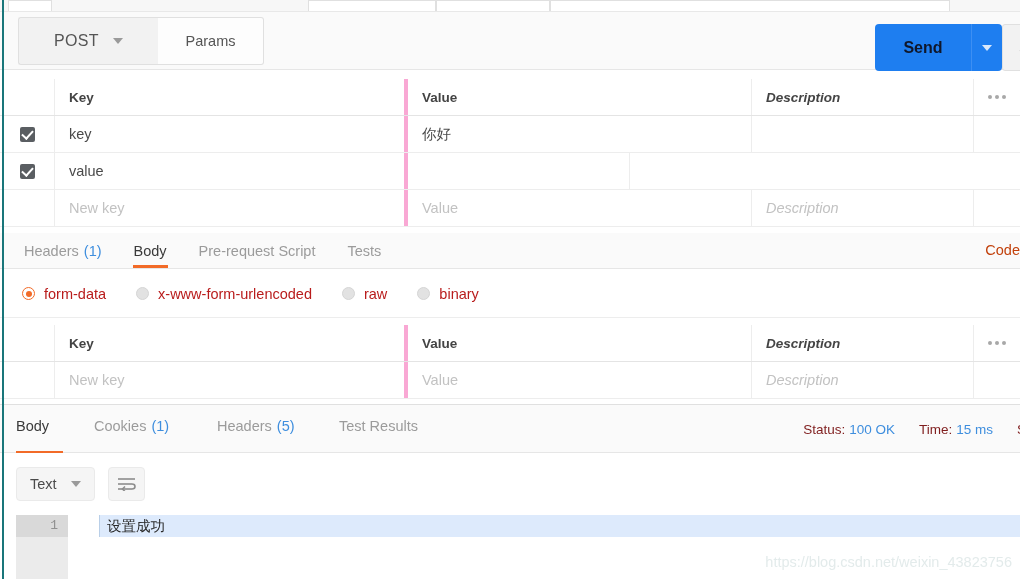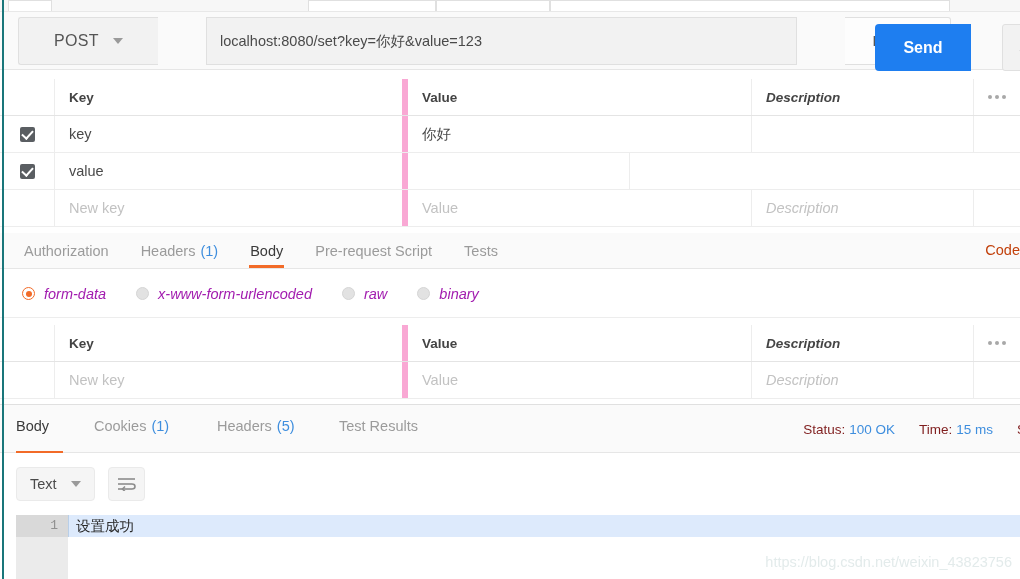--- a/index.html
+++ b/index.html
@@ -27,21 +27,21 @@
     border: 1px solid #e0e0e0; border-bottom: none; background: #fff;
   }
 
   
   .request-bar {
     position: absolute; left: 0; top: 12px; width: 1020px; height: 58px;
     background: #fafafa; border-bottom: 1px solid #e6e6e6;
   }
   .req-inner {
     position: absolute; left: 18px; top: 5px; height: 48px;
-    display: flex; align-items: stretch; gap: 48px;
+    display: flex; align-items: stretch;
   }
   .method-box {
     width: 140px; background: #f2f2f2; border: 1px solid #e0e0e0;
     border-right: none; border-radius: 3px 0 0 3px;
     display: flex; align-items: center; justify-content: center; gap: 14px;
     cursor: pointer;
   }
   .method-label { font-size: 16px; color: #555; letter-spacing: .3px; }
   .caret {
     width: 0; height: 0; border-left: 5px solid transparent;
@@ -56,21 +56,21 @@
     width: 106px; background: #fdfdfd; border: 1px solid #e0e0e0;
     border-left: none; border-radius: 0 3px 3px 0;
     display: flex; align-items: center; justify-content: center;
     font-size: 14.5px; color: #555; cursor: pointer;
   }
   .send-wrap {
     margin-left: 18px; display: flex; align-items: stretch;
     border-radius: 4px; overflow: hidden;
   }
   .send-btn {
-    width: 96px; background: #1e7ef0; color: #ffffff;
+    width: 96px; background: #1e7ef0; color: #0f172a;
     display: flex; align-items: center; justify-content: center;
     font-size: 16px; font-weight: bold; cursor: pointer;
   }
   .send-caret-btn {
     width: 31px; background: #1e7ef0;
     border-left: 1px solid #3d8ff3;
     display: flex; align-items: center; justify-content: center; cursor: pointer;
   }
   .caret-white {
     width: 0; height: 0; border-left: 5px solid transparent;
@@ -84,21 +84,21 @@
   }
 
   
   .kv-table { position: absolute; left: 0; width: 1020px; background: #fff; }
   .kv-row { display: flex; height: 37px; border-bottom: 1px solid #ededed; }
   .kv-row.header { background: #fff; border-bottom: 1px solid #e4e4e4; }
   .kv-chk {
     width: 55px; border-right: 1px solid #ededed;
     display: flex; align-items: center; justify-content: center; flex: none;
   }
-  .kv-key   { width: 353px; border-right: 6px solid #f9a8d4; flex: none;
+  .kv-key   { width: 353px; border-right: 4px solid #f9a8d4; flex: none;
               display: flex; align-items: center; padding-left: 14px; }
   .kv-val   { width: 344px; border-right: 1px solid #ededed; flex: none;
               display: flex; align-items: center; padding-left: 14px; }
   .kv-desc  { width: 222px; border-right: 1px solid #ededed; flex: none;
               display: flex; align-items: center; padding-left: 14px; font-style: italic; }
   .kv-more  { flex: 1; display: flex; align-items: center; justify-content: center; }
   .kv-row.header .kv-key, .kv-row.header .kv-val, .kv-row.header .kv-desc {
     font-size: 13.5px; font-weight: bold; color: #444;
   }
   .kv-row .cell-text { font-size: 14.5px; color: #4a4a4a; }
@@ -146,21 +146,21 @@
   .radio-item { display: flex; align-items: center; gap: 9px; cursor: pointer; }
   .radio {
     width: 13px; height: 13px; border-radius: 50%;
     background: #e2e2e2; border: 1px solid #d5d5d5; flex: none; position: relative;
   }
   .radio.sel { background: #fff; border: 1px solid #f26b28; }
   .radio.sel::after {
     content: ""; position: absolute; left: 2.5px; top: 2.5px;
     width: 6px; height: 6px; border-radius: 50%; background: #f26b28;
   }
-  .radio-label { font-size: 14.5px; color: #a21caf; font-style: italic; }
+  .radio-label { font-size: 14.5px; color: #b91c1c; }
 
   
   .resp-tabs {
     position: absolute; left: 0; top: 404px; width: 1020px; height: 49px;
     background: #fafafa; border-top: 1px solid #e0e0e0;
     border-bottom: 1px solid #e6e6e6;
   }
   .resp-tab {
     position: absolute; top: 13px; height: 36px;
     display: flex; align-items: flex-start; font-size: 14.5px;
@@ -209,21 +209,21 @@
   }
   .gutter {
     width: 52px; background: #ebebeb; flex: none;
     font-family: "Liberation Mono", "DejaVu Sans Mono", monospace;
     font-size: 13px; color: #909090;
   }
   .gutter .ln {
     height: 22px; line-height: 22px; text-align: right;
     padding-right: 10px; background: #d9d9d9;
   }
-  .code-area { flex: 1; position: relative; }
+  .code-area { flex: 1; position: relative; padding-left: 31px; }
   .code-line {
     height: 22px; line-height: 22px; background: #ddeafc;
     padding-left: 7px; font-size: 14.5px; color: #2a2a2a;
     border-left: 1px solid #b9cfe8;
   }
   .watermark {
     position: absolute; right: 8px; bottom: 9px;
     font-size: 14.5px; color: #e3ebeb; white-space: nowrap;
     pointer-events: none;
   }
@@ -241,23 +241,20 @@
 </div>
 
 <div class="request-bar">
   <div class="req-inner">
 
     <div class="method-box">
       <span class="method-label">POST</span>
       <span class="caret"></span>
     </div>
 
-    <div class="url-box">
-      <span>localhost:8080/set?key=你好&amp;value=123</span>
-    </div>
 
     <div class="params-btn">
       <span>Params</span>
     </div>
   </div>
 
   <div class="req-inner send-wrap" style="left:875px;top:12px;height:47px;margin-left:0;">
     <div class="send-btn">
       <span>Send</span>
     </div>
@@ -321,23 +318,20 @@
       <span class="cell-ph">Value</span>
     </div>
     <div class="kv-desc">
       <span class="cell-ph">Description</span>
     </div>
     <div class="kv-more"></div>
   </div>
 </div>
 
 <div class="req-tabs">
-  <div class="rtab">
-    <span>Authorization</span>
-  </div>
   <div class="rtab">
     <span>Headers</span>
     <span class="tab-count">(1)</span>
   </div>
   <div class="rtab active">
     <span>Body</span>
   </div>
   <div class="rtab">
     <span>Pre-request Script</span>
   </div>

